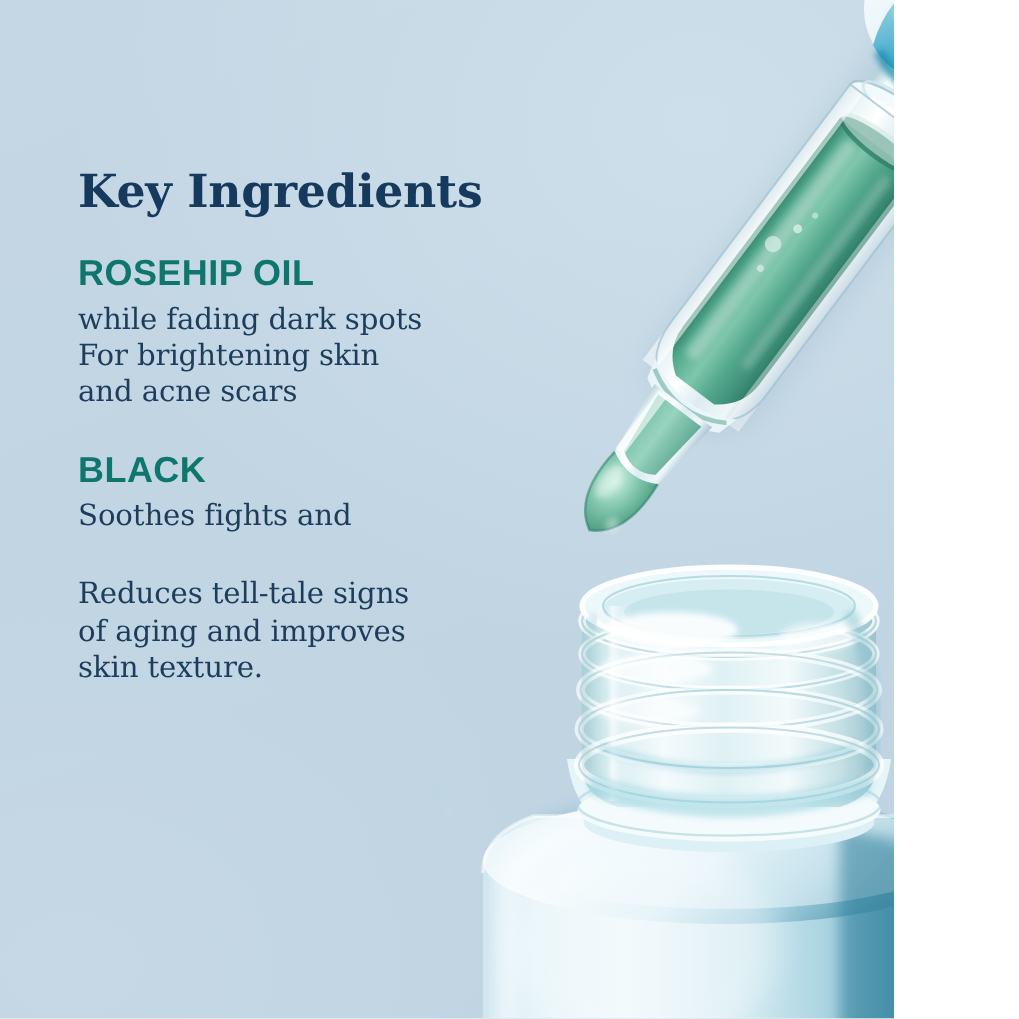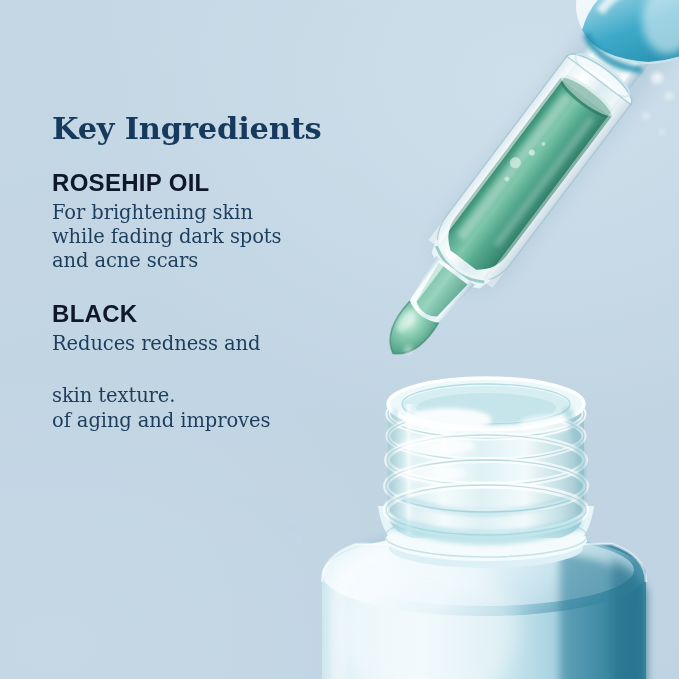--- a/index.html
+++ b/index.html
@@ -2,21 +2,21 @@
 <html><head>
 <meta charset="utf-8">
 <style>
   html, body {
     margin: 0;
     padding: 0;
     background: #ffffff;
   }
   #stage {
     position: relative;
-    width: 679px;
+    width: 596px;
     height: 679px;
     overflow: hidden;
     background: #c2d5e3;
     font-family: "Liberation Sans", sans-serif;
   }
 
   
   .bg-base {
     position: absolute;
     inset: 0;
@@ -51,21 +51,21 @@
     margin: 0 0 26px 0;
     white-space: nowrap;
   }
   .ing { margin-bottom: 28px; }
   .ing:last-child { margin-bottom: 0; }
   .ing-name {
     font-family: "Liberation Sans", sans-serif;
     font-weight: 700;
     font-size: 24px;
     letter-spacing: 0.3px;
-    color: #0f172a;
+    color: #0f766e;
     line-height: 1.12;
     margin: 0 0 4px 0;
     white-space: nowrap;
   }
   .ing-desc {
     font-family: "DejaVu Serif", "Liberation Serif", serif;
     font-weight: 400;
     font-size: 19.5px;
     color: #1d3d5c;
     line-height: 1.24;
@@ -309,34 +309,35 @@
     </g>
   </svg>
 
   <div class="textcol">
 
     <h1 class="kicker">Key Ingredients</h1>
 
     <div class="ing">
       <h2 class="ing-name">ROSEHIP OIL</h2>
       <p class="ing-desc">
+        <span>while fading dark spots</span>
         <span>For brightening skin</span>
-        <span>while fading dark spots</span>
         <span>and acne scars</span>
       </p>
     </div>
 
     <div class="ing">
       <h2 class="ing-name">BLACK</h2>
       <p class="ing-desc">
-        <span>Reduces redness and</span>
+        <span>Soothes fights and</span>
       </p>
     </div>
 
     <div class="ing">
       <p class="ing-desc">
+        <span>Reduces tell-tale signs</span>
+        <span>of aging and improves</span>
         <span>skin texture.</span>
-        <span>of aging and improves</span>
       </p>
     </div>
 
   </div>
 </div>
 
 </body></html>

